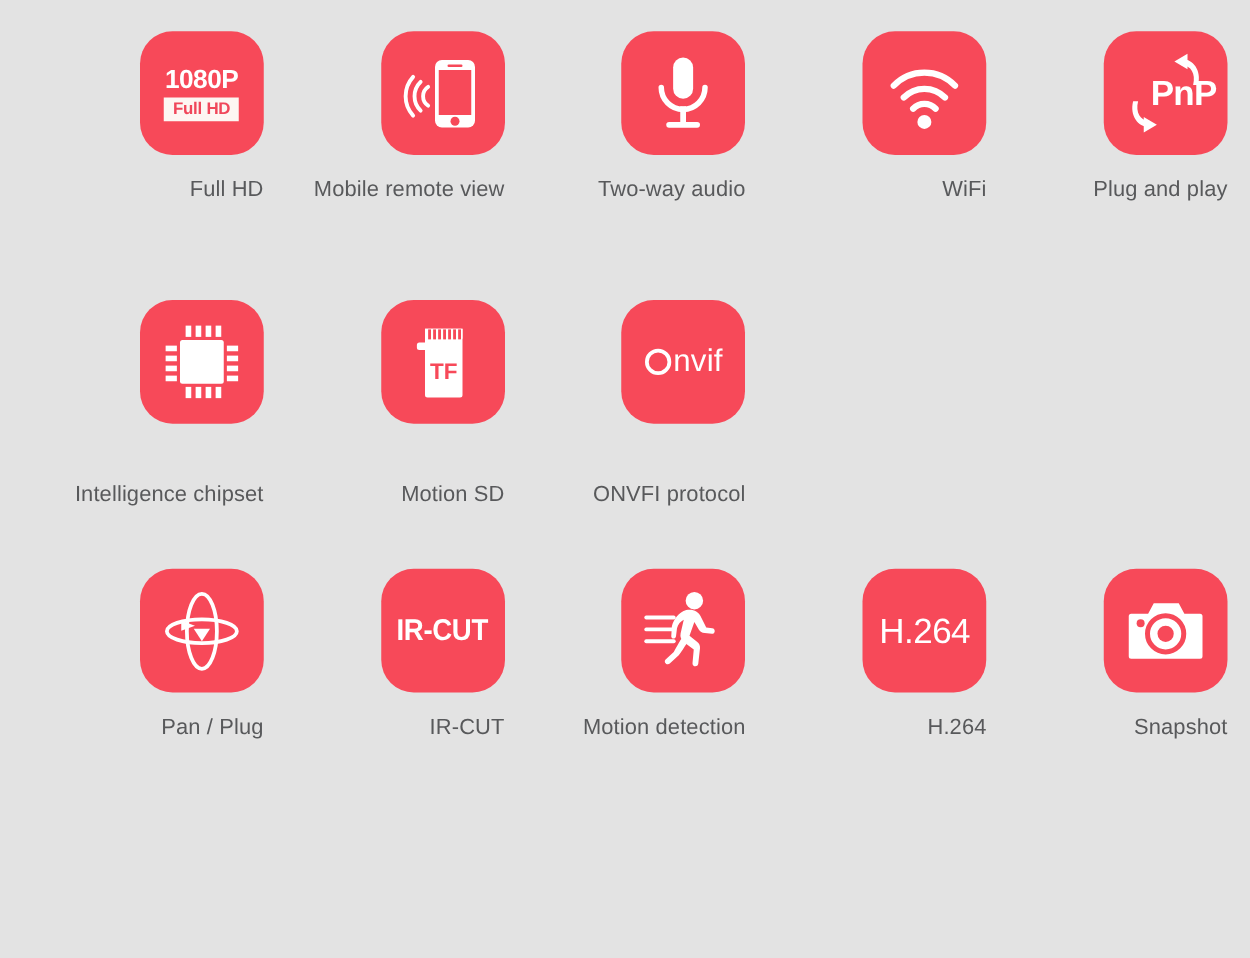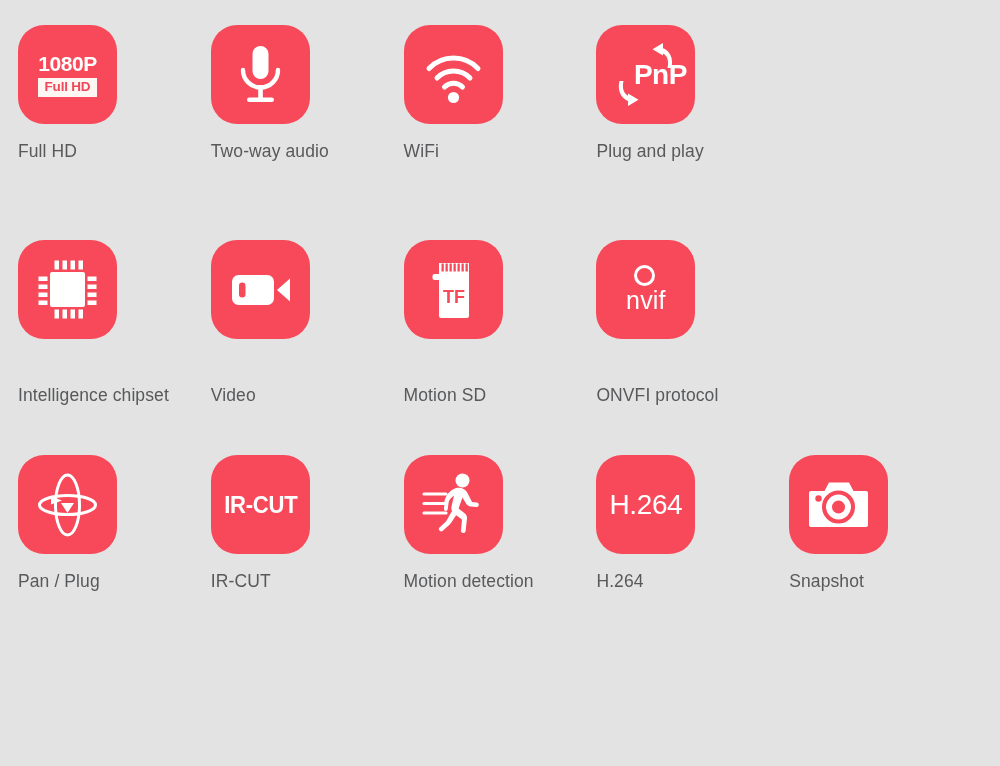--- a/index.html
+++ b/index.html
@@ -19,21 +19,21 @@
     height: 766px;
     display: grid;
     grid-template-columns: repeat(5, 1fr);
     grid-template-rows: 25px repeat(3, 215px) 1fr;
     box-sizing: border-box;
     padding: 0 18px;
   }
   .feature-cell {
     display: flex;
     flex-direction: column;
-    align-items: flex-start;
+    align-items: flex-end;
     justify-content: flex-start;
   }
   .row1 { grid-row: 2; }
   .row2 { grid-row: 3; gap: 29px; }
   .row3 { grid-row: 4; }
 
   .tile {
     width: 99px;
     height: 99px;
     border-radius: 26px;
@@ -95,21 +95,20 @@
 
   
   .onvif-text {
     color: #fff;
     font-size: 25px;
     font-weight: 300;
     letter-spacing: 0.5px;
     font-family: "Liberation Sans", sans-serif;
     display: flex;
     align-items: center;
-    flex-direction: column;
   }
   .onvif-o {
     display: inline-block;
     width: 21px;
     height: 21px;
     border: 3.2px solid #fff;
     border-radius: 50%;
     margin-right: 2px;
     box-sizing: border-box;
   }
@@ -142,20 +141,38 @@
   <div class="feature-cell row1">
     <div class="tile">
       <div class="fhd-wrap">
         <div class="fhd-top">1080P</div>
         <div class="fhd-band">Full HD</div>
       </div>
     </div>
     <div class="feature-label">Full HD</div>
   </div>
 
+  <div class="feature-cell row1">
+    <div class="tile">
+      <svg width="99" height="99" viewBox="0 0 99 99">
+
+        <rect x="43" y="23" width="32" height="54" rx="5.5" ry="5.5" fill="#fff"></rect>
+        <rect x="46" y="31" width="26" height="36" fill="#f74959"></rect>
+        <rect x="53" y="26.5" width="12" height="2" rx="1" fill="#f74959"></rect>
+        <circle cx="59" cy="72" r="3.6" fill="#f74959"></circle>
+
+        <g fill="none" stroke="#fff" stroke-width="3.1" stroke-linecap="round">
+          <path d="M37.5 44.5 A 9 9 0 0 0 37.5 59.5"></path>
+          <path d="M31.5 40.5 A 16 16 0 0 0 31.5 63.5"></path>
+          <path d="M25.5 36.5 A 23 23 0 0 0 25.5 67.5"></path>
+        </g>
+      </svg>
+    </div>
+    <div class="feature-label">Mobile remote view</div>
+  </div>
 
   <div class="feature-cell row1">
     <div class="tile">
       <svg width="99" height="99" viewBox="0 0 99 99">
         <rect x="41.5" y="21" width="16" height="33" rx="8" ry="8" fill="#fff"></rect>
         <path d="M32 45 a17.5 17.5 0 0 0 35 0" fill="none" stroke="#fff" stroke-width="4.4" stroke-linecap="round"></path>
         <rect x="47.2" y="60" width="4.6" height="13" fill="#fff"></rect>
         <rect x="36" y="72.5" width="27" height="4.6" rx="2.3" fill="#fff"></rect>
       </svg>
     </div>
@@ -217,30 +234,20 @@
 
         <rect x="69.5" y="36.5" width="9" height="4.5" fill="#fff"></rect>
         <rect x="69.5" y="44.5" width="9" height="4.5" fill="#fff"></rect>
         <rect x="69.5" y="52.5" width="9" height="4.5" fill="#fff"></rect>
         <rect x="69.5" y="60.5" width="9" height="4.5" fill="#fff"></rect>
       </svg>
     </div>
     <div class="feature-label">Intelligence chipset</div>
   </div>
 
-  <div class="feature-cell row2">
-    <div class="tile">
-      <svg width="99" height="99" viewBox="0 0 99 99">
-        <rect x="21" y="35" width="42" height="30" rx="6.5" ry="6.5" fill="#fff"></rect>
-        <rect x="28" y="42.5" width="6.5" height="15" rx="3.2" fill="#f74959"></rect>
-        <path d="M66 50 L 79 38.5 L 79 61.5 Z" fill="#fff"></path>
-      </svg>
-    </div>
-    <div class="feature-label">Video</div>
-  </div>
 
   <div class="feature-cell row2">
     <div class="tile">
       <svg width="99" height="99" viewBox="0 0 99 99">
         <path d="M35 23 L 65 23 L 65 76 Q 65 78 63 78 L 37 78 Q 35 78 35 76 L 35 40 L 30.5 40 Q 28.5 40 28.5 38 L 28.5 36 Q 28.5 34 30.5 34 L 35 34 Z" fill="#fff"></path>
         <path d="M35 23 L 65 23 L 65 31 L 35 31 Z" fill="#fff"></path>
         <g fill="#f74959">
           <rect x="37.5" y="23.5" width="2.3" height="8"></rect>
           <rect x="41.5" y="23.5" width="2.3" height="8"></rect>
           <rect x="45.5" y="23.5" width="2.3" height="8"></rect>

